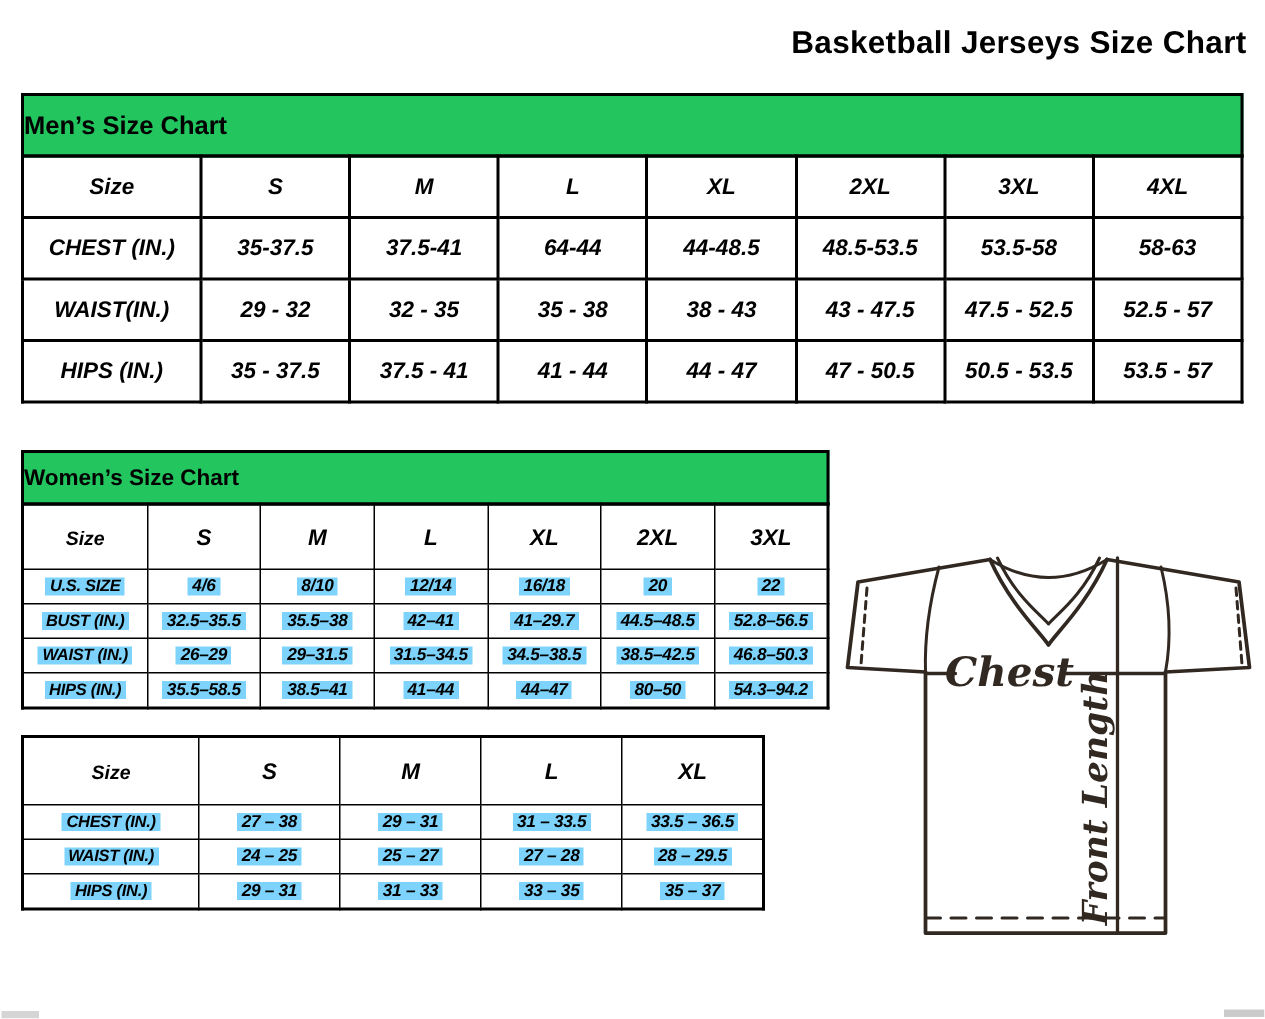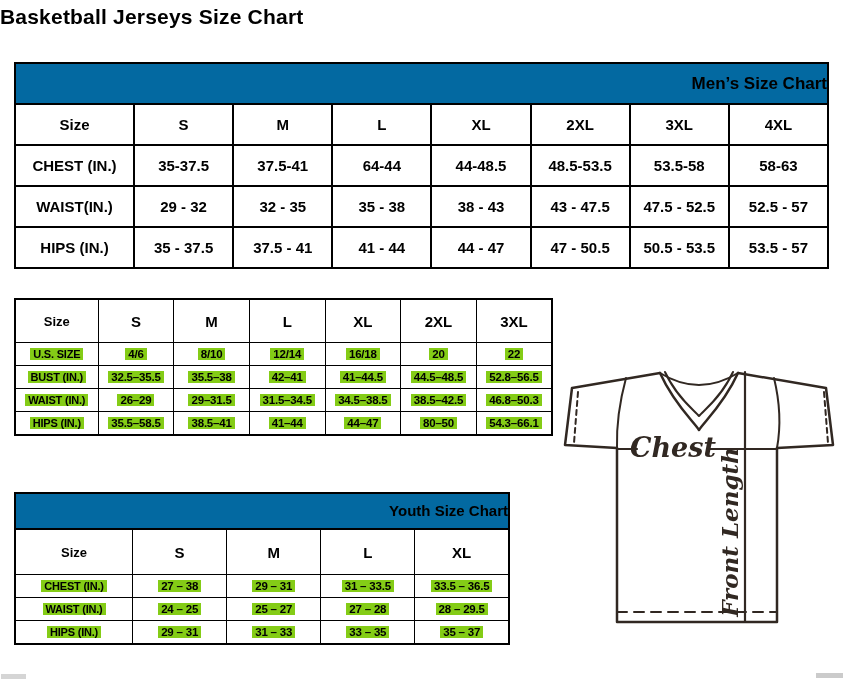--- a/index.html
+++ b/index.html
@@ -2,43 +2,43 @@
 <html><head>
 <meta charset="utf-8">
 <style>
   html,body{margin:0;padding:0}
   body{
     width:843px;height:679px;position:relative;overflow:hidden;
     background:#ffffff;color:#000;
     font-family:"Liberation Sans", sans-serif;
   }
   .page-title{
-    position:absolute;top:5px;left:0;right:0;margin:0;
-    text-align:left;font-size:21px;font-weight:bold;letter-spacing:.2px;
+    position:absolute;top:5px;left:0;right:0;margin:12px;
+    text-align:right;font-size:21px;font-weight:bold;letter-spacing:.2px;
   }
   .sec{position:absolute}
   .bar{
-    background:#0369a1;border:2px solid #000;
-    text-align:right;font-weight:bold;
+    background:#22c55e;border:2px solid #000;
+    text-align:left;font-weight:bold;
   }
   table{
-    border-collapse:collapse;width:100%;table-layout:fixed;margin-top:-2px;
+    border-collapse:collapse;width:100%;table-layout:fixed;margin-top:-2px;font-style:italic;
   }
   th,td{text-align:center;font-weight:bold;padding:0}
   
   .mens{left:14px;top:62px;width:815px}
   .mens .bar{height:39px;line-height:39px;font-size:17px}
   .mens th,.mens td{border:2px solid #000;height:39px;font-size:15px}
   .mens tr:first-child th:first-child{width:14.4%}
   
   .sm table{border:2px solid #000}
   .sm th,.sm td{border:1px solid #000}
   .sm td{height:22px;font-size:11.5px;letter-spacing:-.2px}
   .sm td.lbl{font-size:11px}
-  .sm td span{background:#84cc16;padding:0 3px}
+  .sm td span{background:#7dd3fc;padding:0 3px}
   .womens{left:14px;top:300px;width:539px}
   .womens .bar{height:33px;line-height:33px;font-size:15px}
   .womens tr:first-child th{height:42px;font-size:15px}
   .womens tr:first-child th:first-child{width:15.2%;font-size:13px}
   .youth{left:14px;top:492px;width:496px}
   .youth .bar{height:34px;line-height:34px;font-size:15px}
   .youth tr:first-child th{height:44px;font-size:15px}
   .youth tr:first-child th:first-child{width:23.5%;font-size:13px}
   
   .jersey{position:absolute;left:562px;top:360px}
@@ -98,20 +98,21 @@
           <td><span>44 - 47</span></td>
           <td><span>47 - 50.5</span></td>
           <td><span>50.5 - 53.5</span></td>
           <td><span>53.5 - 57</span></td>
         </tr>
       </tbody>
     </table>
 </section>
 
 <section class="sec sm womens">
+  <div class="bar">Women’s Size Chart</div>
   <table>
       <tbody>
         <tr>
           <th>Size</th>
           <th>S</th>
           <th>M</th>
           <th>L</th>
           <th>XL</th>
           <th>2XL</th>
           <th>3XL</th>
@@ -123,48 +124,47 @@
           <td><span>12/14</span></td>
           <td><span>16/18</span></td>
           <td><span>20</span></td>
           <td><span>22</span></td>
         </tr>
         <tr>
           <td class="lbl"><span>BUST (IN.)</span></td>
           <td><span>32.5–35.5</span></td>
           <td><span>35.5–38</span></td>
           <td><span>42–41</span></td>
-          <td><span>41–44.5</span></td>
+          <td><span>41–29.7</span></td>
           <td><span>44.5–48.5</span></td>
           <td><span>52.8–56.5</span></td>
         </tr>
         <tr>
           <td class="lbl"><span>WAIST (IN.)</span></td>
           <td><span>26–29</span></td>
           <td><span>29–31.5</span></td>
           <td><span>31.5–34.5</span></td>
           <td><span>34.5–38.5</span></td>
           <td><span>38.5–42.5</span></td>
           <td><span>46.8–50.3</span></td>
         </tr>
         <tr>
           <td class="lbl"><span>HIPS (IN.)</span></td>
           <td><span>35.5–58.5</span></td>
           <td><span>38.5–41</span></td>
           <td><span>41–44</span></td>
           <td><span>44–47</span></td>
           <td><span>80–50</span></td>
-          <td><span>54.3–66.1</span></td>
+          <td><span>54.3–94.2</span></td>
         </tr>
       </tbody>
     </table>
 </section>
 
 <section class="sec sm youth">
-  <div class="bar">Youth Size Chart</div>
   <table>
       <tbody>
         <tr>
           <th>Size</th>
           <th>S</th>
           <th>M</th>
           <th>L</th>
           <th>XL</th>
         </tr>
         <tr>

